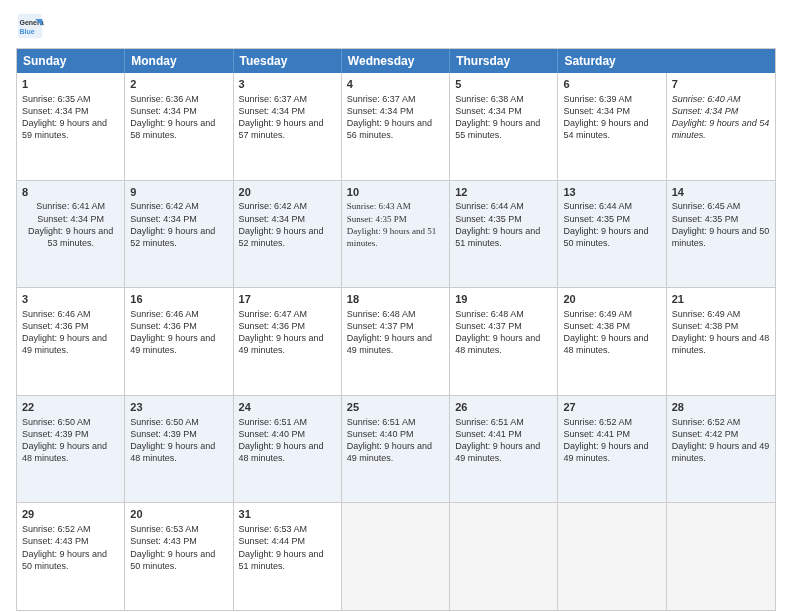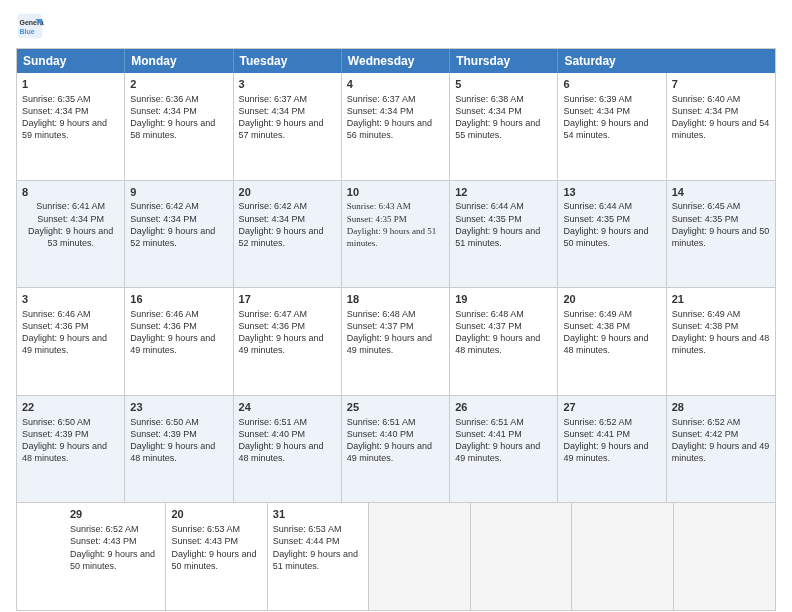--- a/index.html
+++ b/index.html
@@ -78,21 +78,21 @@
       flex: 1;
       display: flex;
       flex-direction: column;
     }
     .cal-row {
       display: grid;
       grid-template-columns: repeat(7, 1fr);
       flex: 1;
       border-bottom: 1px solid #ccc;
     }
-    .cal-row:last-child { border-bottom: none; margin-left: 48px; }
+    .cal-row:last-child { border-bottom: none; }
     .cal-cell {
       padding: 4px 5px;
       border-right: 1px solid #ccc;
       font-size: 9.5px;
       color: #333;
       background: #fff;
       line-height: 1.35;
     }
     .cal-cell:last-child { border-right: none; }
     .cal-cell.empty { background: #f5f5f5; }
@@ -173,21 +173,21 @@
 Daylight: 9 hours and 55 minutes.</div>
           </div>
           <div class="cal-cell">
             <span class="day-num">6</span>
             <div class="cal-cell-text" style="white-space: pre-line;">Sunrise: 6:39 AM
 Sunset: 4:34 PM
 Daylight: 9 hours and 54 minutes.</div>
           </div>
           <div class="cal-cell">
             <span class="day-num">7</span>
-            <div class="cal-cell-text" style="white-space: pre-line;">Sunrise: 6:40 AM
+            <div class="cal-cell-text" style="white-space: pre-line; font-style: italic;">Sunrise: 6:40 AM
 Sunset: 4:34 PM
 Daylight: 9 hours and 54 minutes.</div>
           </div>
         </div>
         <div class="cal-row">
           <div class="cal-cell alt-row">
             <span class="day-num">8</span>
             <div class="cal-cell-text" style="white-space: pre-line; text-align: center;">Sunrise: 6:41 AM
 Sunset: 4:34 PM
 Daylight: 9 hours and 53 minutes.</div>

